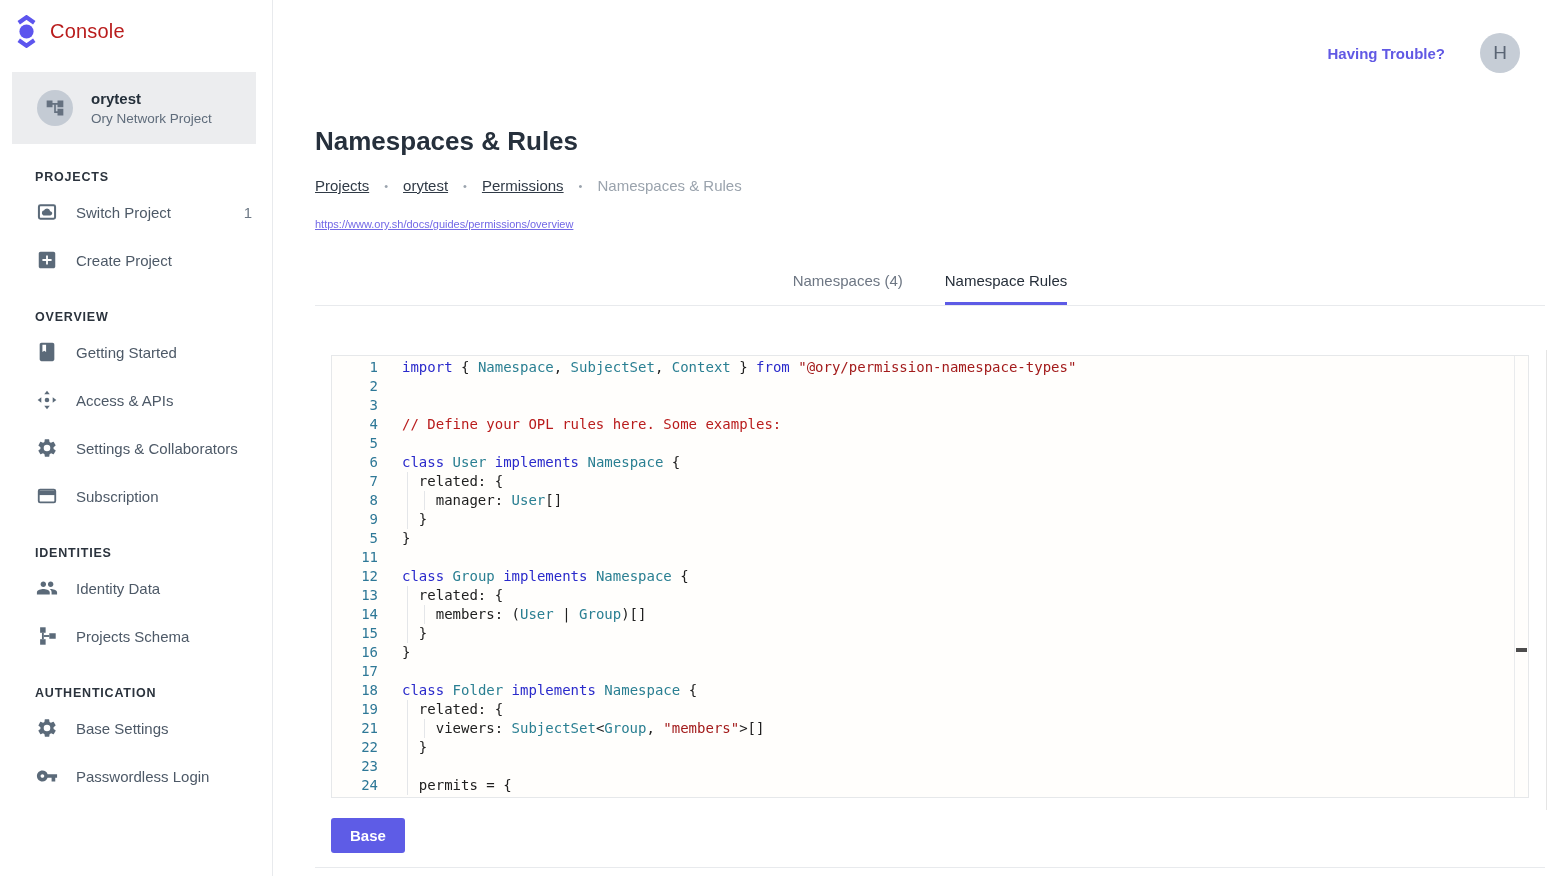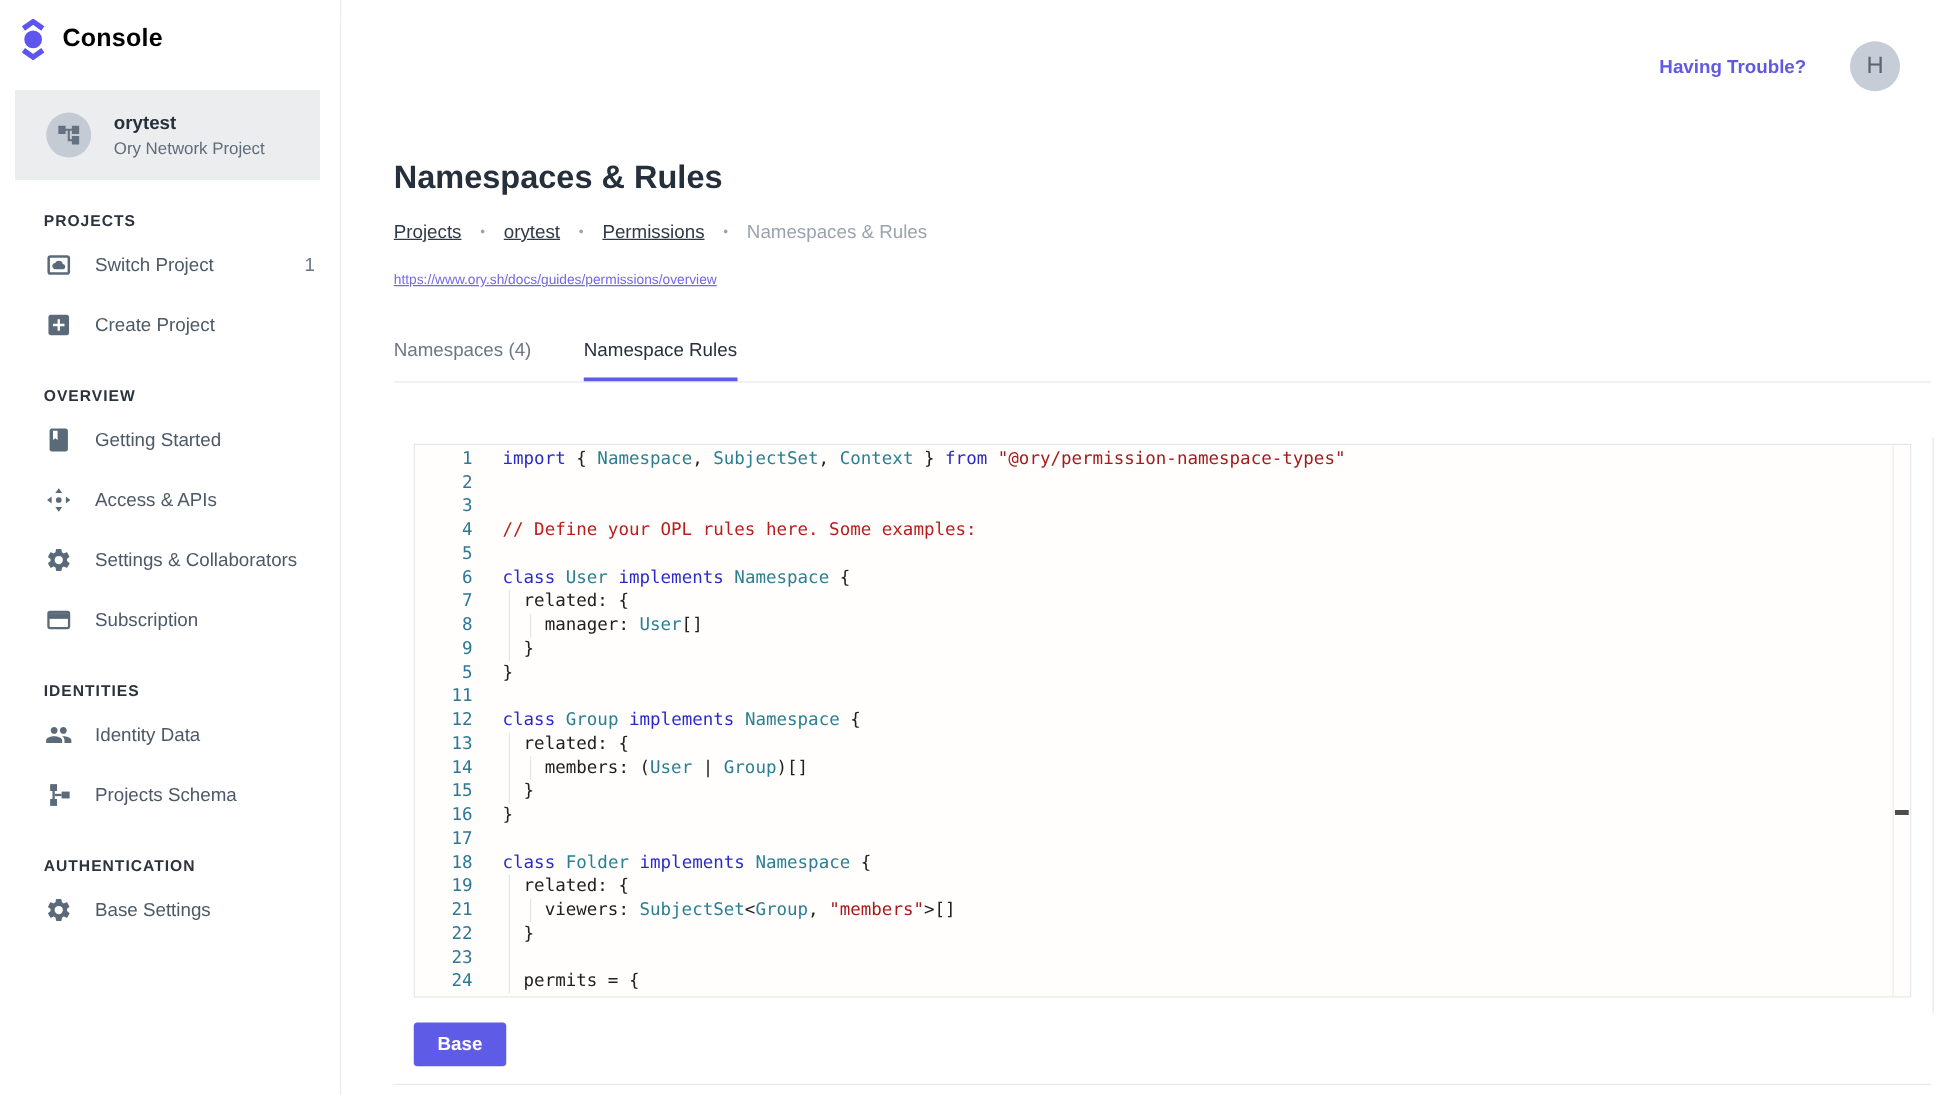--- a/index.html
+++ b/index.html
@@ -4,21 +4,21 @@
 <style>
   * { margin:0; padding:0; box-sizing:border-box; }
   html,body { width:1556px; height:876px; background:#ffffff; overflow:hidden;
               font-family:"Liberation Sans", sans-serif; }
 
   
   .sidebar { position:absolute; left:0; top:0; width:273px; height:876px;
              background:#ffffff; border-right:1px solid #e8eaed; overflow:hidden; }
   .logo-row { display:flex; align-items:center; gap:11px; padding:15px 0 0 14px; }
   .logo-row svg { display:block; }
-  .logo-text { font-size:20px; color:#000000; font-weight:700; letter-spacing:0.2px;text-align:center; }
+  .logo-text { font-size:20px; color:#b91c1c; font-weight:400; letter-spacing:0.2px;text-align:center; }
 
   .project-row { margin-top:24px; margin-left:12px; width:244px; height:72px;
                  background:#ecedef; display:flex; align-items:center; gap:18px;
                  padding-left:25px; cursor:pointer; }
   .project-avatar { width:36px; height:36px; border-radius:50%; background:#c4cbd4;
                     display:flex; align-items:center; justify-content:center; color:#657180; }
   .project-name { font-size:15px; font-weight:700; color:#25303b; line-height:19px; }
   .project-type { font-size:13.5px; color:#5f6c7b; line-height:18px; margin-top:2px; }
 
   .side-section h3 { margin:26px 0 4px 35px; font-size:12.5px; font-weight:700;
@@ -43,21 +43,21 @@
 
   .breadcrumb { margin-top:20px; display:flex; align-items:center; gap:15px; font-size:15px; }
   .crumb { color:#303a46; text-decoration:underline; cursor:pointer; }
   .crumb.current { color:#9aa3ad; text-decoration:none; cursor:default; }
   .crumb-sep { color:#9aa3ad; font-size:11px; }
 
   .docs-link { display:inline-block; margin-top:24px; font-size:11px; color:#7268e6;
                text-decoration:underline; cursor:pointer; }
 
   .tabs { margin-top:40px; width:1230px; border-bottom:1px solid #e8eaed;
-          display:flex; gap:42px; }
+          display:flex; gap:42px;justify-content:center; }
   .tab { font-size:15px; padding-bottom:16px; color:#6d7683; cursor:pointer; }
   .tab.active { color:#262f3a; border-bottom:3px solid #5d5be6; padding-bottom:13px; }
 
   
   .editor { margin-top:49px; margin-left:16px; width:1198px; height:443px;
             border:1px solid #e6e8ea; background:#fffefc; position:relative;
             overflow:hidden; cursor:text; }
   .cm-lines { padding-top:2px; }
   .cm-line { display:flex; height:19px; line-height:19px;
              font-family:"DejaVu Sans Mono", monospace; font-size:14px; white-space:pre; }
@@ -198,20 +198,28 @@
       </div>
       <div class="side-section">
         <h3>AUTHENTICATION</h3>
         <div class="side-item">
           <span class="icn">
             <svg viewBox="0 0 24 24">
               <path fill="currentColor" d="M19.14 12.94c.04-.3.06-.61.06-.94s-.02-.64-.07-.94l2.03-1.58a.5.5 0 0 0 .12-.64l-1.92-3.32a.5.5 0 0 0-.61-.22l-2.39.96a7.03 7.03 0 0 0-1.62-.94l-.36-2.54a.5.5 0 0 0-.5-.42h-3.84a.5.5 0 0 0-.5.42l-.36 2.54c-.59.24-1.13.56-1.62.94l-2.39-.96a.5.5 0 0 0-.61.22L2.74 8.87a.5.5 0 0 0 .12.64l2.03 1.58c-.05.3-.09.63-.09.94s.02.64.07.94l-2.03 1.58a.5.5 0 0 0-.12.64l1.92 3.32c.12.22.39.3.61.22l2.39-.96c.5.38 1.03.7 1.62.94l.36 2.54c.05.24.25.42.5.42h3.84c.25 0 .46-.18.5-.42l.36-2.54c.59-.24 1.13-.56 1.62-.94l2.39.96c.23.09.49 0 .61-.22l1.92-3.32a.5.5 0 0 0-.12-.64l-2.01-1.58zM12 15.6A3.6 3.6 0 1 1 12 8.4a3.6 3.6 0 0 1 0 7.2z"></path>
             </svg>
           </span>
           <span class="lbl">Base Settings</span>
+        </div>
+        <div class="side-item">
+          <span class="icn">
+            <svg viewBox="0 0 24 24">
+              <path fill="currentColor" d="M12.65 10A5.99 5.99 0 0 0 7 6c-3.31 0-6 2.69-6 6s2.69 6 6 6a5.99 5.99 0 0 0 5.65-4H17v4h4v-4h2v-4H12.65zM7 14c-1.1 0-2-.9-2-2s.9-2 2-2 2 .9 2 2-.9 2-2 2z"></path>
+            </svg>
+          </span>
+          <span class="lbl">Passwordless Login</span>
         </div>
       </div>
     </nav>
 </aside>
 
 <div class="main">
   <header class="topbar">
     <span class="help-link">Having Trouble?</span>
     <div class="avatar">H</div>
   </header>

